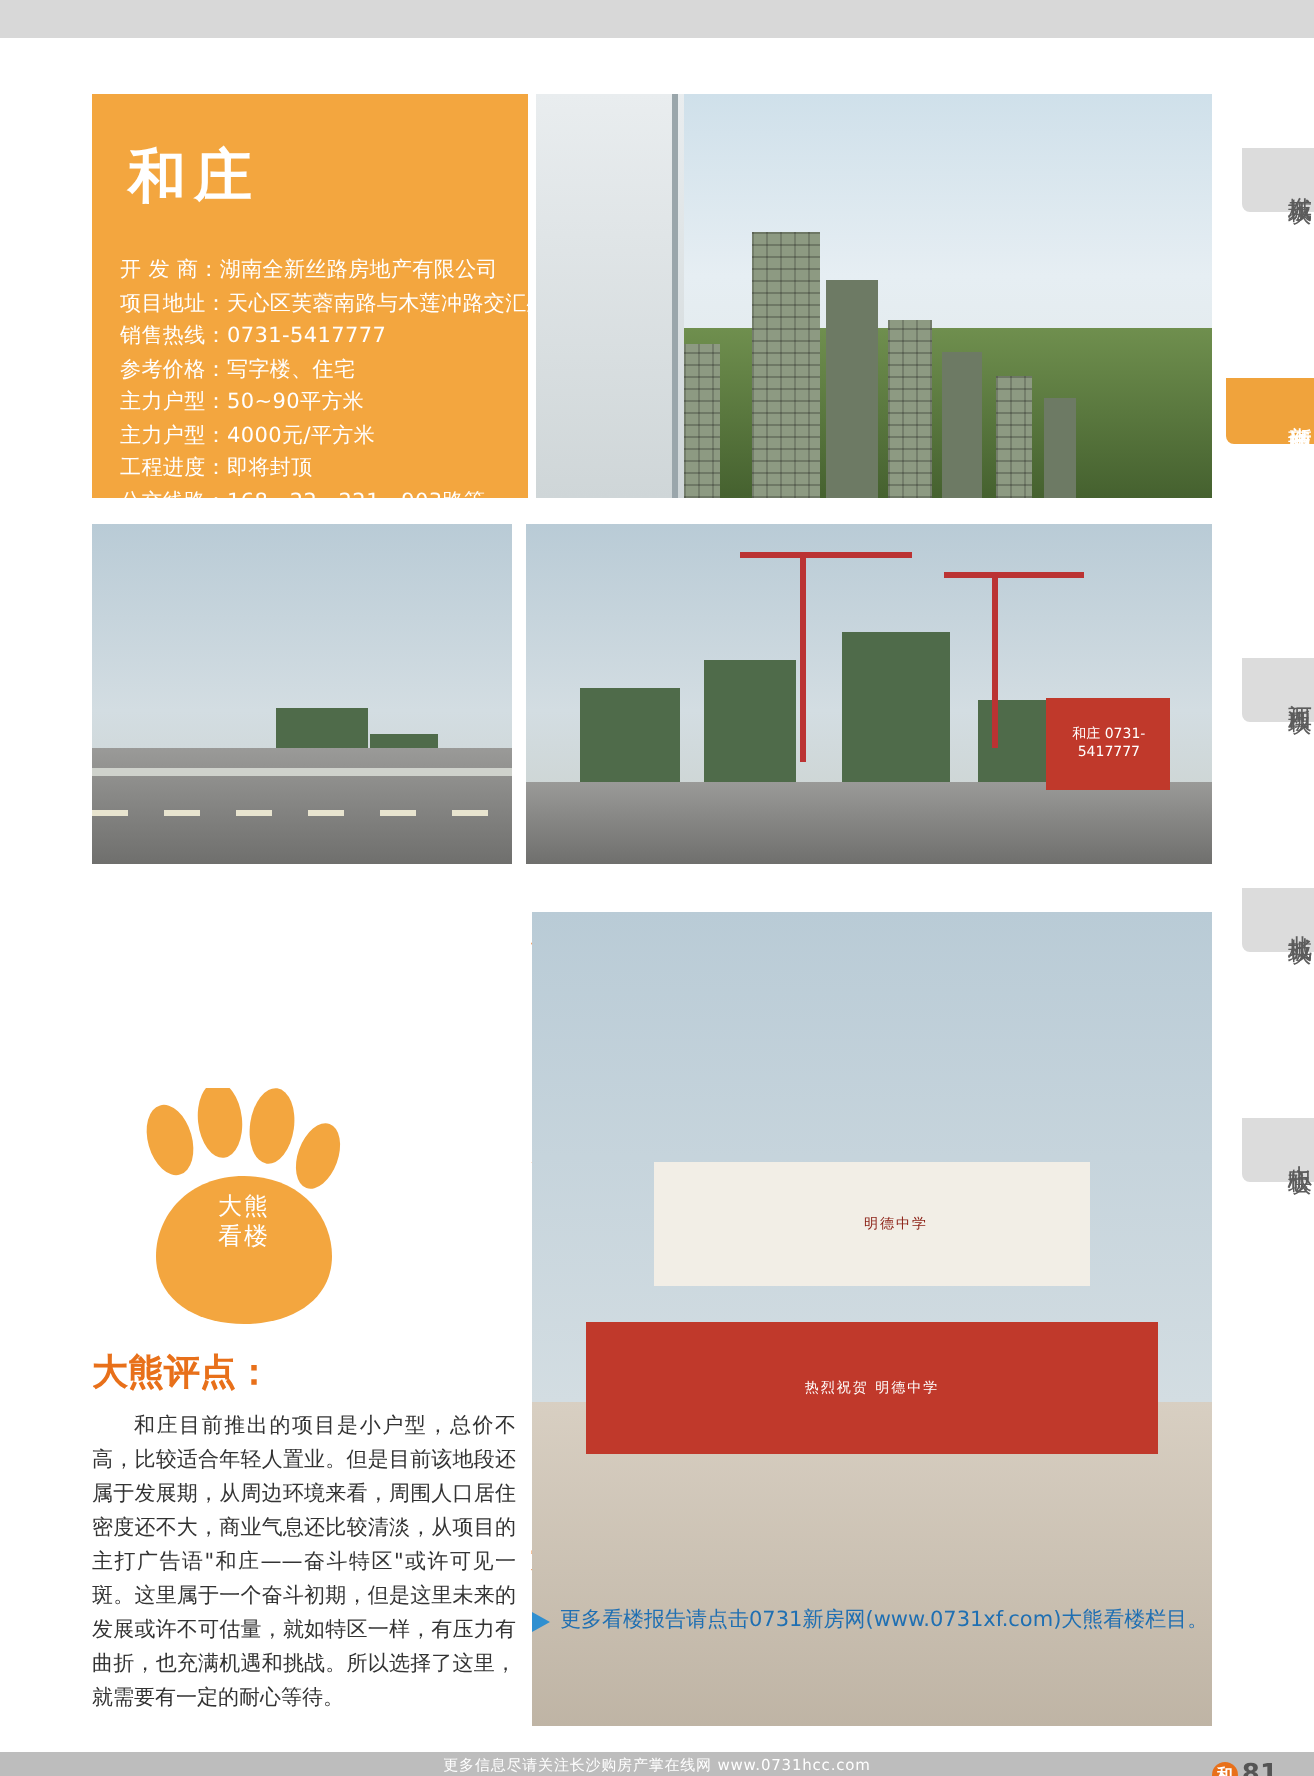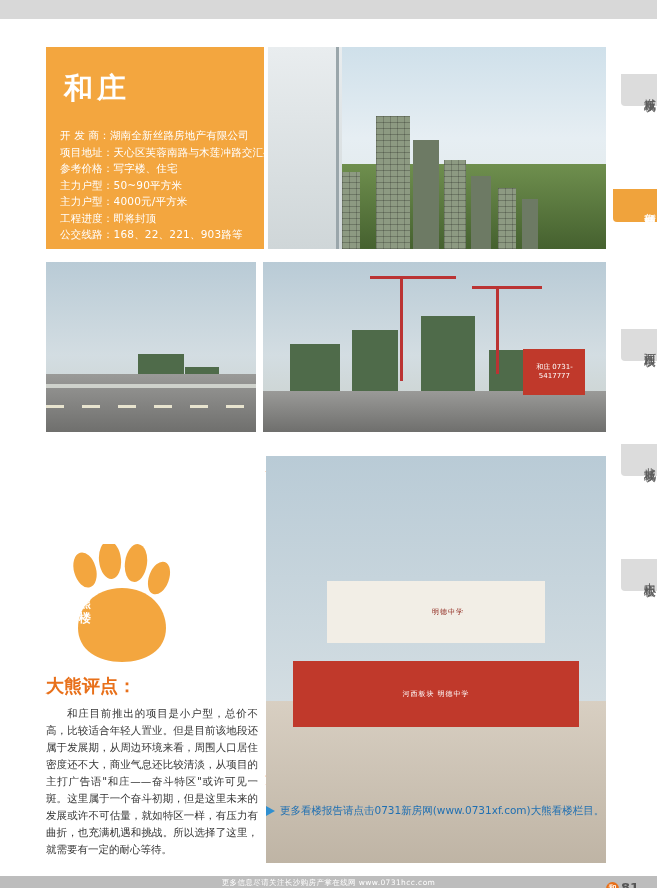--- a/index.html
+++ b/index.html
@@ -113,21 +113,21 @@
   }
   .school-sign{
     position:absolute; left:18%; right:18%; top:28%; height:14%;
     background:#f2eee6; color:#8a1d12; font-size:7px; display:flex;
     align-items:center; justify-content:center; letter-spacing:1px;padding-left:24px;
   }
   
   .paw-wrap { position: absolute; left: 66px; top: 525px; width: 112px; height: 120px; }
   .paw-text {
     position: absolute; left: 0; right: 0; top: 52px;
-    text-align: left; color: #ffffff; font-size: 12px; font-weight: bold;
+    text-align: center; color: #ffffff; font-size: 12px; font-weight: normal;
     line-height: 15px; letter-spacing: 1px;
   }
   
   .left-col {
     position: absolute; left: 46px; top: 655px; width: 212px;
   }
   .sec-head {
     color: #e8701a; font-size: 18px; font-weight: bold; margin-bottom: 7px;
   }
   .body-text {
@@ -174,20 +174,21 @@
 </style>
 </head>
 <body>
 
 <div id="page">
 
   <div class="hero">
     <div class="hero-title">和庄</div>
     <div class="hero-line">开 发 商：湖南全新丝路房地产有限公司</div>
     <div class="hero-line">项目地址：天心区芙蓉南路与木莲冲路交汇处西北角</div>
+    <div class="hero-line">销售热线：0731-5417777</div>
     <div class="hero-line">参考价格：写字楼、住宅</div>
     <div class="hero-line">主力户型：50~90平方米</div>
     <div class="hero-line">主力户型：4000元/平方米</div>
     <div class="hero-line">工程进度：即将封顶</div>
     <div class="hero-line">公交线路：168、22、221、903路等</div>
   </div>
 
   <div class="photo photo-main">
     <div class="sky-a"></div>
     <div class="grass"></div>
@@ -251,21 +252,21 @@
     <div class="sec-head">楼盘概况：</div>
     <div class="body-text">项目地处芙蓉南路与木莲冲路交汇处西北角。项目四面临路，东为芙蓉南路（沿路近100米），南为木莲冲路（沿路750米）、西为新姚路、北为小区规划路。小区中间还有两条路（汇丰路、南园路）。一期为住宅，目前主推的是一栋临芙蓉南路的小户型物业。</div>
 
     <div class="sec-head">周边配套：</div>
     <div class="para-flow">
 
       <div class="photo photo-small" style="position:static;float:right;margin:2px 0 4px 8px;width:182px;height:112px;">
         <div class="sky-b"></div>
         <div class="school-wall"></div>
         <div class="school-sign">明德中学</div>
-        <div class="school-banner">河西板块 明德中学</div>
+        <div class="school-banner">热烈祝贺 明德中学</div>
       </div>
       <div class="body-text">多条公交线路从项目经过，规划地铁在本项目没有车站。本项目往北约1公里即上二环线，往南4公里即上绕城高速。在项目西侧有已经被明德中学收购的四十二中，已改为明德中学分校。芙蓉路东北面有铁道学院、经管学院。往东南走是中南林业科技大学学院等大学。木莲冲路靠近韶山路的地方，据说已经有家乐福、大润发等超市安家，在附近的BOBO天下城下面则有天虹百货。</div>
     </div>
 
     <div class="sec-head">项目特征：</div>
     <div class="feature-list">
       <div>1、和庄9月26日开盘推出的是小户型项目。售楼小姐介绍均价是4000元/平方米。开盘期间总价再优惠一万元，四天内签订合同每平方米优惠40元。</div>
       <div>2、分摊约为18%左右</div>
       <div>3、户型50~90多平的小户型为主，适合年轻人居住或商住两用</div>
       <div>4、位于长株潭一体化的交通枢纽主干点上，交通较方便。</div>

